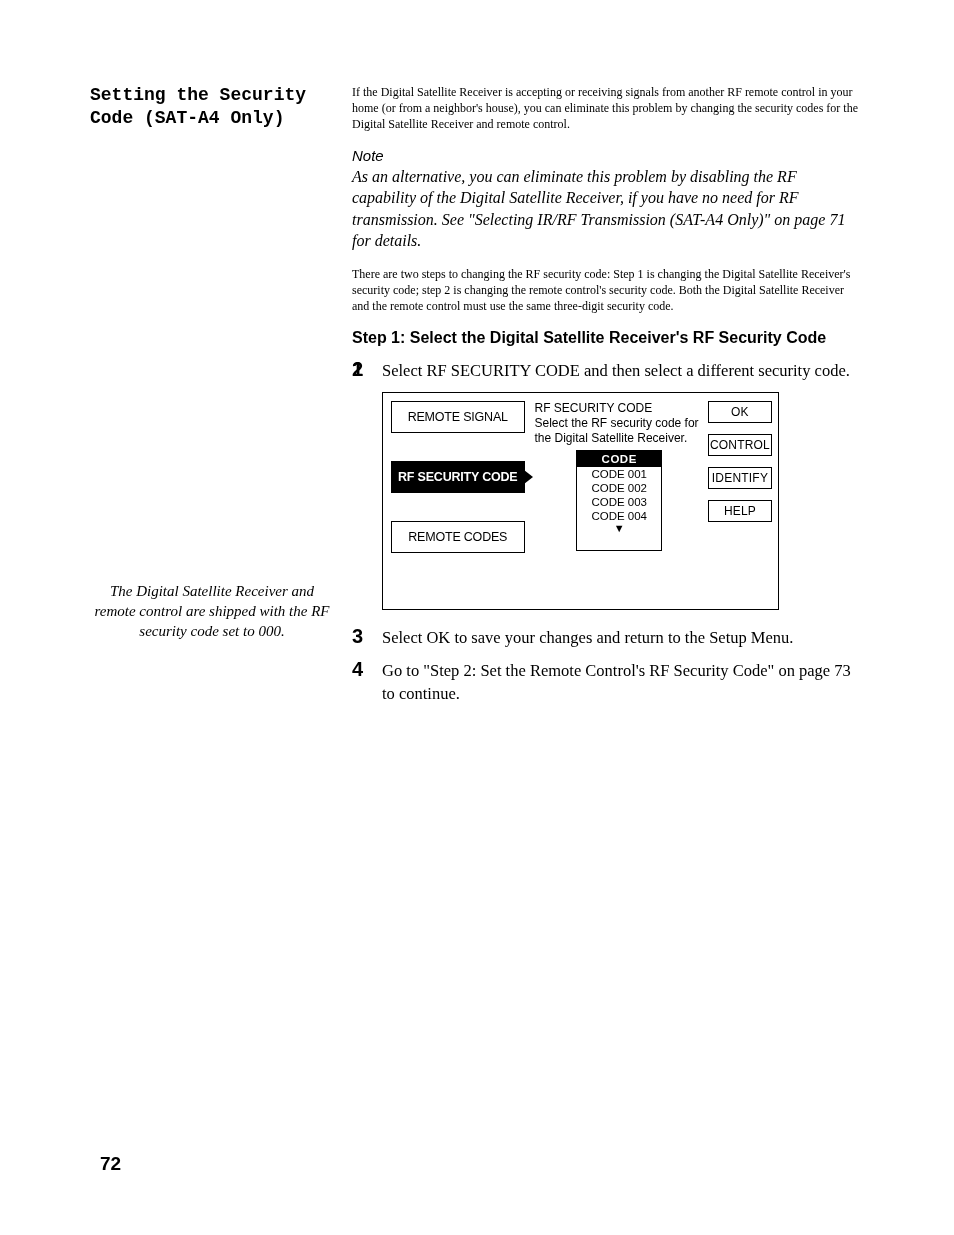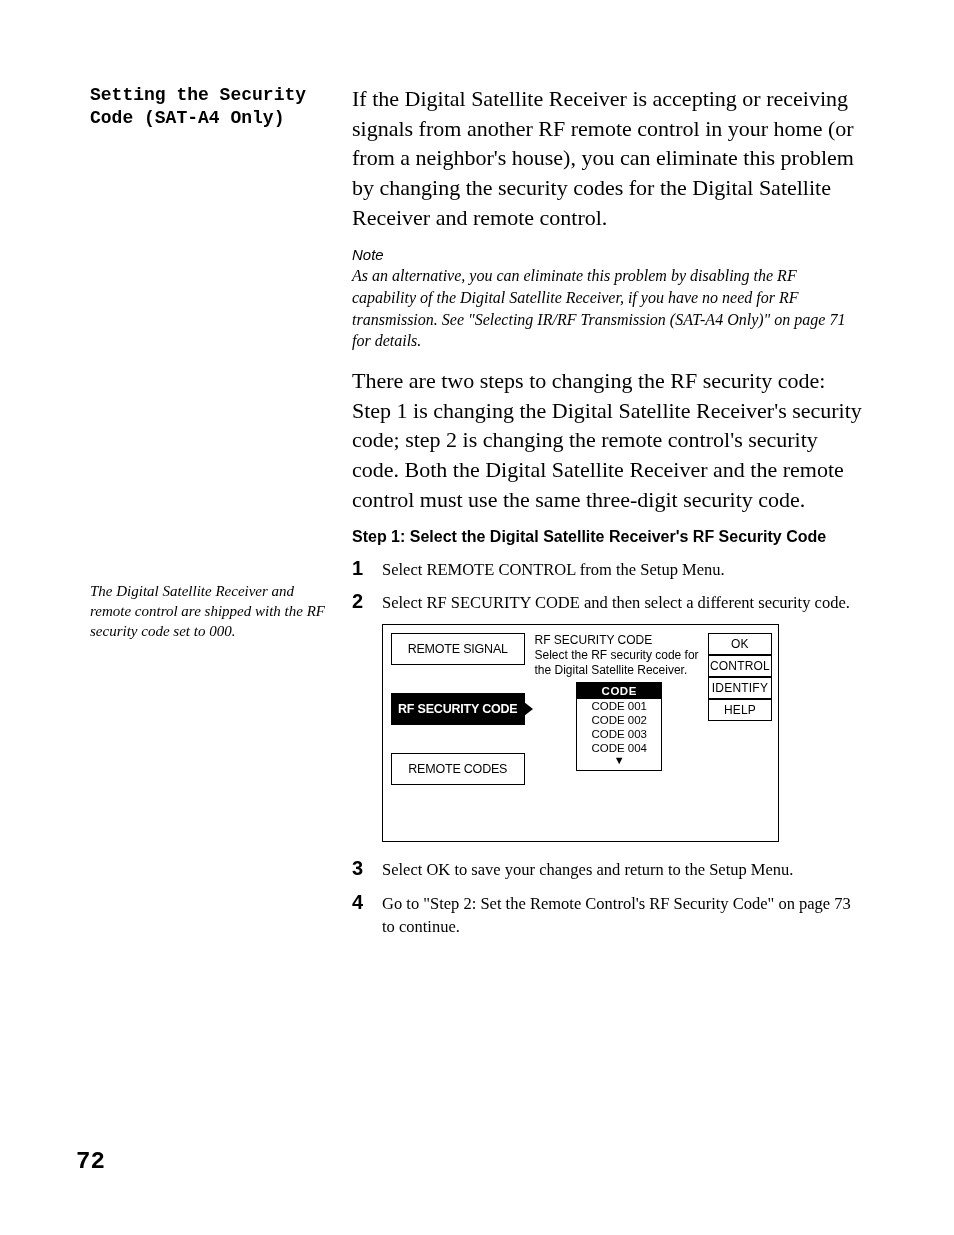--- a/index.html
+++ b/index.html
@@ -30,21 +30,21 @@
   .section-title {
     font-family: Liberation Mono, monospace;
     font-weight: 700;
     font-size: 18px;
     line-height: 1.3;
     margin: 0 0 8px 0;
     letter-spacing: 0px;
     font-stretch: condensed;
   }
   .body-text {
-    font-size: 22px;
+    font-size: 12px;
     line-height: 1.35;
     margin: 0 0 14px 0;
   }
   .note-label {
     font-family: "Helvetica Neue", Helvetica, Arial, sans-serif;
     font-style: italic;
     font-size: 15px;
     font-weight: 400;
     margin: 4px 0 2px 0;
   }
@@ -79,28 +79,29 @@
     top: -4px;
     font-family: "Helvetica Neue", Helvetica, Arial, sans-serif;
     font-weight: 700;
     font-size: 20px;
   }
   .margin-note {
     font-style: italic;
     font-size: 15px;
     line-height: 1.35;
     margin-top: 450px;
+    text-align: center;
   }
   .page-number {
     position: absolute;
     bottom: 60px;
-    left: 76px;
-    font-family: Liberation Mono, monospace;
-    font-weight: 700;
-    font-size: 24px;
+    left: 100px;
+    font-family: Liberation Sans, sans-serif;
+    font-weight: 700;
+    font-size: 19px;
   }
 
   
   .osd {
     border: 1.5px solid #000;
     width: 395px;
     margin: 6px 0 16px 30px;
     font-family: Arial, Helvetica, sans-serif;
     font-size: 12px;
     font-stretch: condensed;
@@ -122,21 +123,21 @@
   }
   .osd-mid {
     flex: 1;
     padding-left: 10px;
     padding-right: 4px;
   }
   .osd-right {
     flex: 0 0 58px;
     display: flex;
     flex-direction: column;
-    gap: 0;
+    gap: 11px;
     align-items: stretch;
   }
   .menu-item {
     border: 1px solid #000;
     height: 30px;
     line-height: 30px;
     padding: 0 6px;
     margin-bottom: 28px;
     text-align: center;
     font-weight: 400;
@@ -179,21 +180,21 @@
   .osd-desc .hdr {
     font-weight: 400;
   }
   .codelist {
     border: 1.5px solid #000;
     width: 84px;
     margin: 4px auto 0 auto;
     text-align: center;
     font-size: 12px;
     position: relative;
-    padding-bottom: 4px;
+    padding-bottom: 16px;
   }
   .codelist .code-hdr {
     background: #000;
     color: #fff;
     font-weight: 700;
     padding: 2px 0;
     letter-spacing: 0.5px;
     font-size: 11.5px;
   }
   .codelist .code-item {
@@ -232,21 +233,20 @@
       <div class="note-label">Note</div>
       <p class="note-text">As an alternative, you can eliminate this problem by disabling the RF capability of the Digital Satellite Receiver, if you have no need for RF transmission. See "Selecting IR/RF Transmission (SAT-A4 Only)" on page 71 for details.</p>
 
       <p class="body-text">There are two steps to changing the RF security code: Step 1 is changing the Digital Satellite Receiver's security code; step 2 is changing the remote control's security code. Both the Digital Satellite Receiver and the remote control must use the same three-digit security code.</p>
 
       <div class="subhead">Step 1: Select the Digital Satellite Receiver's RF Security Code</div>
 
       <ol class="steps">
         <li>
           <span class="num">1</span>
-          <span>Select REMOTE CONTROL from the Setup Menu.</span>
         </li>
         <li>
           <span class="num">2</span>
           <span>Select RF SECURITY CODE and then select a different security code.</span>
         </li>
       </ol>
 
       <div class="osd">
         <div class="osd-body">
 

